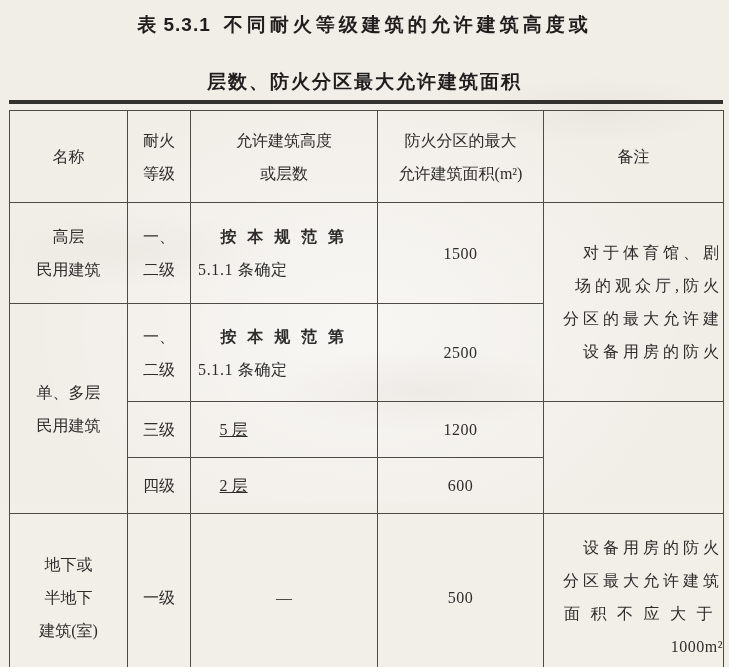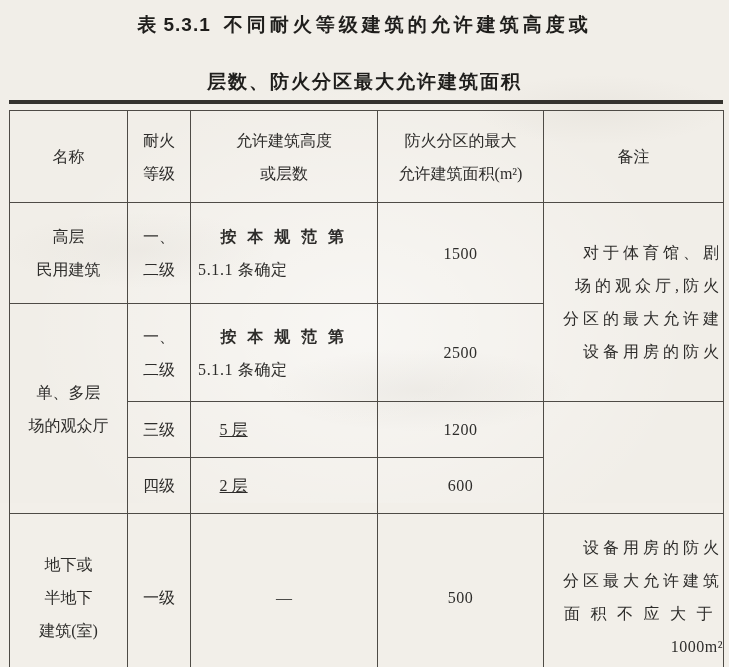--- a/index.html
+++ b/index.html
@@ -108,21 +108,21 @@
         <td class="remark" rowspan="2">
           <div class="rl first">对于体育馆、剧</div>
           <div class="rl">场的观众厅,防火</div>
           <div class="rl">分区的最大允许建</div>
           <div class="rl">设备用房的防火</div>
         </td>
       </tr>
 
       <tr class="r2">
         <td class="pre" rowspan="3">单、多层
-场的观众厅</td>
+民用建筑</td>
         <td class="pre">一、
 二级</td>
         <td class="para">
           <div class="pl1">按本规范第</div>
           <div class="pl2">5.1.1 条确定</div>
         </td>
         <td class="num">2500</td>
       </tr>
 
       <tr class="r3">

